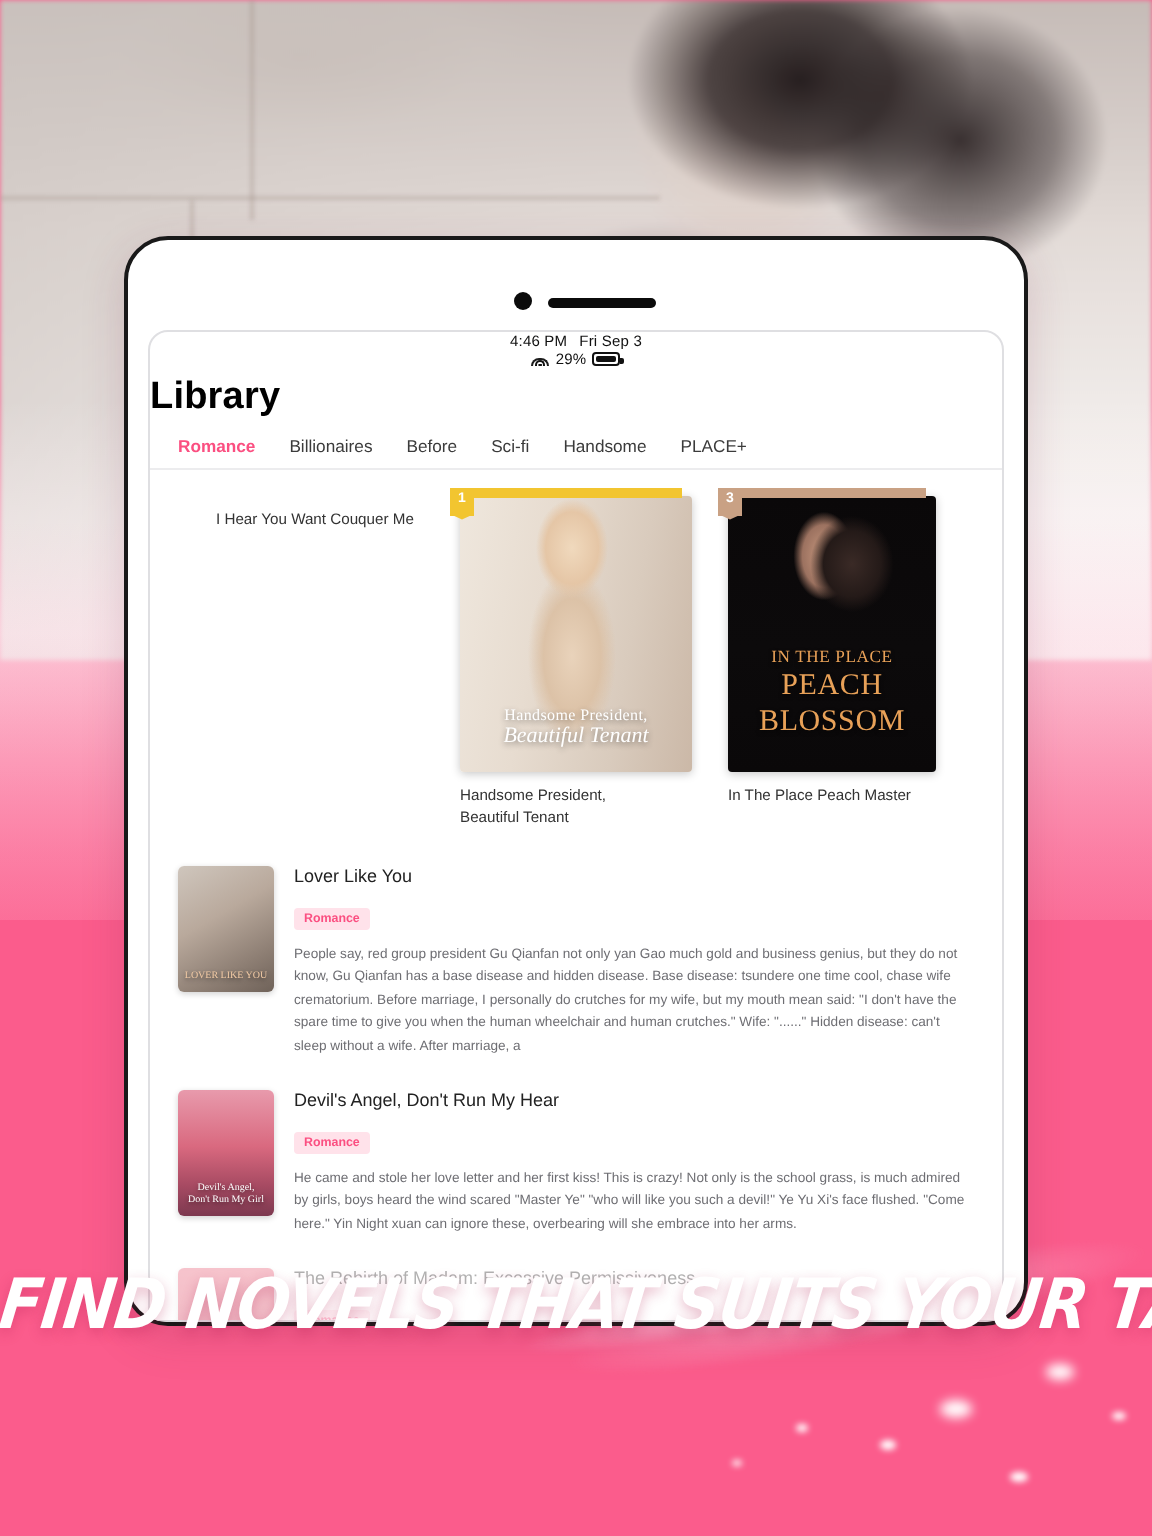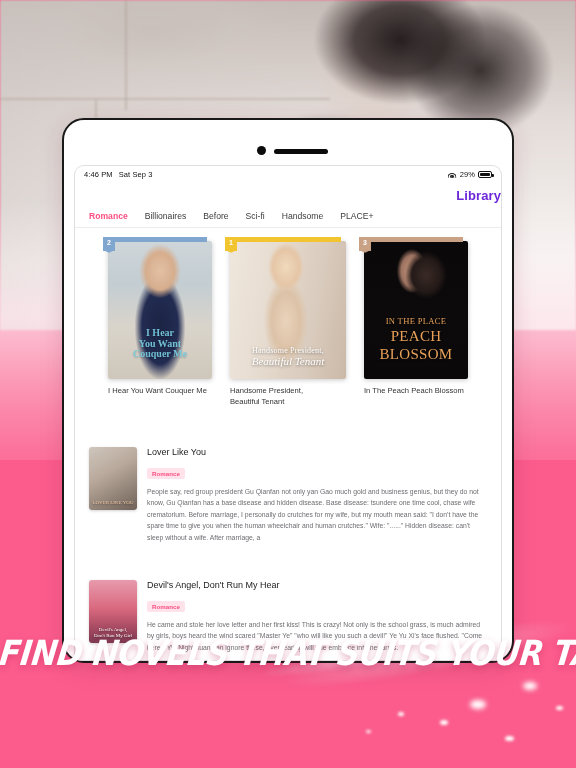--- a/index.html
+++ b/index.html
@@ -83,38 +83,38 @@
     position:absolute; left: 10px; top: 45px; right: 10px; bottom: 0;
     background: #ffffff;
     border: 1px solid #dfdfe2;
     border-top-left-radius: 10px; border-top-right-radius: 10px;
     overflow: hidden;
   }
 
   
   .statusbar {
     height: 16px; display:flex; align-items:center; justify-content: space-between;
-    padding: 0 9px; font-size: 7.5px; color:#111; letter-spacing: .1px;
+    padding: 0 9px; font-size: 7.5px; color:#111; letter-spacing: .1px; flex-direction: column;
   }
   .sb-left { display:flex; gap:6px; align-items:center; }
   .sb-right { display:flex; gap:3px; align-items:center; }
   .wifi-icon { display:inline-block; width:9px; height:7px; position:relative; }
   .wifi-icon i {
     position:absolute; left:50%; bottom:0; transform: translateX(-50%);
     border: 1.1px solid #111; border-bottom:none; border-radius: 7px 7px 0 0;
   }
   .wifi-icon i.a { width:9px; height:4.5px; opacity:.95; }
   .wifi-icon i.b { width:5px; height:2.8px; }
   .wifi-icon i.c { width:1.8px; height:1.8px; background:#111; border:none; border-radius:50%; bottom:-.3px; }
   .batt { width:14px; height:7px; border:1px solid #111; border-radius:2px; position:relative; }
   .batt::after { content:""; position:absolute; right:-2.5px; top:2px; width:1.5px; height:3px; background:#111; border-radius:0 1px 1px 0; }
   .batt i { position:absolute; left:1px; top:1px; bottom:1px; width:10px; background:#111; border-radius:1px; }
 
   
-  .app-title { text-align:right; font-size: 13px; font-weight: 600; color:#6d28d9; padding: 6px 0 8px; letter-spacing:.1px; }
+  .app-title { text-align:left; font-size: 19px; font-weight: 600; color:#000000; padding: 6px 0 8px; letter-spacing:.1px; }
 
   
   .tabs { display:flex; gap: 17px; padding: 0 14px 6px; font-size: 8.6px; color:#3b3b3b; border-bottom: 1px solid #ececee; }
   .tab { white-space:nowrap; cursor:pointer; }
   .tab.active { color:#fb4f81; font-weight:600; }
 
   
   .featured { display:flex; justify-content:center; gap: 18px; padding: 13px 14px 6px; align-items: flex-start; }
   .feat { width: 104px; position: relative; }
   .feat.mid { width: 116px; }
@@ -168,21 +168,21 @@
       radial-gradient(ellipse 18px 26px at 48px 30px, #c99a80 0%, #9c7260 60%, rgba(110,80,66,0) 85%),
       linear-gradient(180deg, #0a0809 0%, #0c0a0b 55%, #0a0809 100%);
   }
   .art-3 .ov { position:absolute; left:0; right:0; bottom: 11%; text-align:center; color:#e8a158;
     font-family:"Liberation Serif", serif; line-height:1.25; text-shadow: 0 1px 2px rgba(0,0,0,.6); }
   .art-3 .ov .l1 { font-size: 8.6px; letter-spacing:.3px; }
   .art-3 .ov .l2 { font-size: 15px; letter-spacing:.3px; }
 
   
   .list { padding: 6px 14px 0; }
-  .list-item { display:flex; gap: 10px; padding: 7px 0 9px; margin-top: 21px; }
+  .list-item { display:flex; gap: 10px; padding: 7px 0 9px; }
   .thumb { width: 48px; height: 63px; border-radius: 3px; flex: 0 0 48px; position:relative; overflow:hidden; box-shadow: 0 1px 3px rgba(0,0,0,.18); }
   .thumb .tov { position:absolute; left:0; right:0; bottom: 6%; text-align:center; color:#fff; font-size:5px; line-height:1.25;
     font-family:"Liberation Serif", serif; text-shadow:0 1px 2px rgba(0,0,0,.5); }
   .th-1 { background: linear-gradient(150deg, #cfc6bd 0%, #b9a99c 40%, #8e7f74 75%, #6f6259 100%); }
   .th-1 .tov { color:#f0c9a4; }
   .th-2 { background: linear-gradient(180deg, #e89aac 0%, #d9697f 45%, #a84b63 75%, #7d3950 100%); }
   .th-3 { background: linear-gradient(180deg, #e8566f 0%, #d13b59 55%, #b02f4a 100%); }
   .li-body { flex: 1; min-width: 0; }
   .li-title { font-size: 9px; color:#222; font-weight: 500; }
   .li-tagrow { margin: 5px 0 6px; }
@@ -228,21 +228,21 @@
 
   <div class="tablet">
     <div class="cam-dot"></div>
     <div class="speaker"></div>
 
     <div class="screen">
 
       <div class="statusbar">
         <div class="sb-left">
           <span>4:46 PM</span>
-          <span>Sat Sep 3</span>
+          <span>Fri Sep 3</span>
         </div>
         <div class="sb-right">
           <span class="wifi-icon">
               <i class="a"></i>
               <i class="b"></i>
               <i class="c"></i>
             </span>
           <span>29%</span>
           <span class="batt">
               <i></i>
@@ -257,33 +257,20 @@
         <div class="tab">Billionaires</div>
         <div class="tab">Before</div>
         <div class="tab">Sci-fi</div>
         <div class="tab">Handsome</div>
         <div class="tab">PLACE+</div>
       </div>
 
       <div class="featured">
 
         <div class="feat">
-          <div class="cover" style="overflow:visible;">
-            <div class="ribbon silver"></div>
-            <div class="badge silver">2</div>
-            <div class="ratio" style="overflow:hidden; border-radius:2px;">
-              <div class="art art-1">
-                <div class="ov">
-                  <div>I Hear</div>
-                  <div>You Want</div>
-                  <div>Couquer Me</div>
-                </div>
-              </div>
-            </div>
-          </div>
           <div class="feat-cap">I Hear You Want Couquer Me</div>
         </div>
 
         <div class="feat mid">
           <div class="cover" style="overflow:visible;">
             <div class="ribbon gold"></div>
             <div class="badge gold">1</div>
             <div class="ratio" style="padding-top:119%; overflow:hidden; border-radius:2px;">
               <div class="art art-2">
                 <div class="ov">
@@ -305,21 +292,21 @@
             <div class="badge bronze">3</div>
             <div class="ratio" style="overflow:hidden; border-radius:2px;">
               <div class="art art-3">
                 <div class="ov">
                   <div class="l1">IN THE PLACE</div>
                   <div class="l2">PEACH BLOSSOM</div>
                 </div>
               </div>
             </div>
           </div>
-          <div class="feat-cap">In The Peach Peach Blossom</div>
+          <div class="feat-cap">In The Place Peach Master</div>
         </div>
 
       </div>
 
       <div class="list">
 
         <div class="list-item">
           <div class="thumb th-1">
             <div class="tov">LOVER LIKE YOU</div>
           </div>

